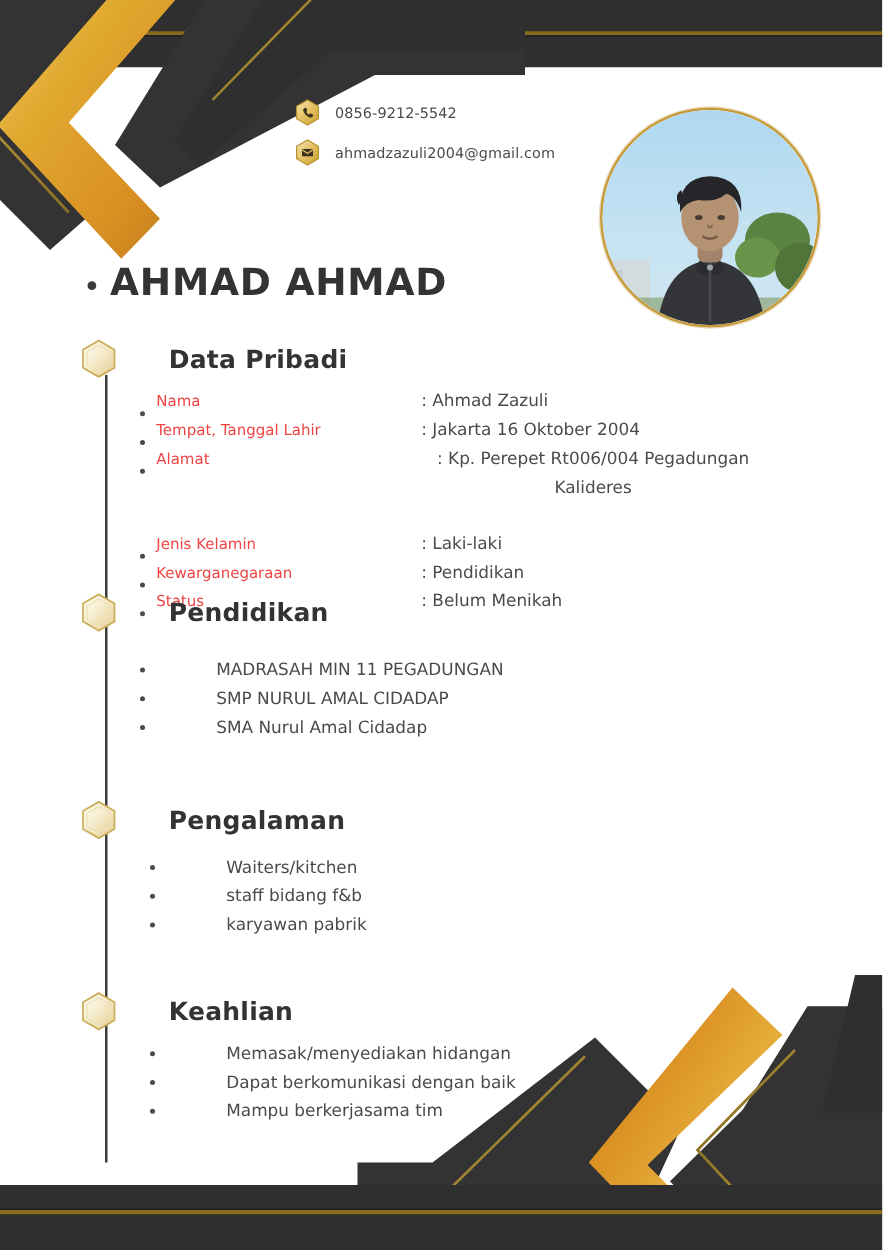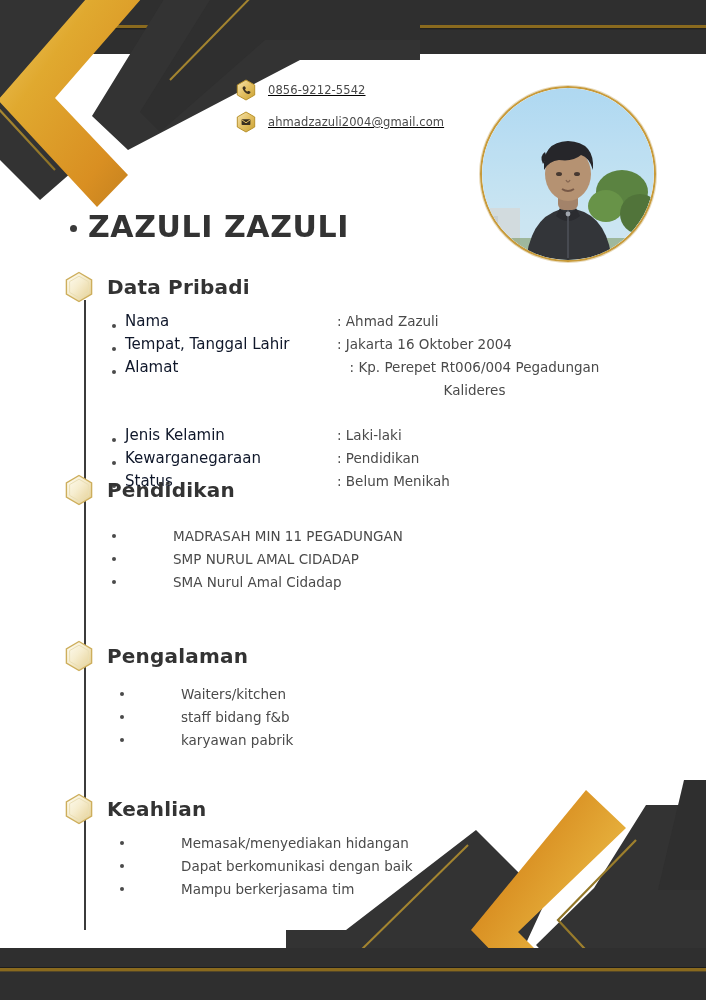--- a/index.html
+++ b/index.html
@@ -14,21 +14,21 @@
 
   
   .deco{position:absolute;pointer-events:none;}
   .deco svg{display:block;}
   #deco-top-left{left:0;top:0;width:420px;height:210px;}
   #deco-bottom-right{right:0;bottom:0;width:420px;height:230px;}
   #deco-top-bar{left:0;top:0;width:706px;height:54px;}
   #deco-bottom-bar{left:0;bottom:0;width:706px;height:52px;}
 
   
-  .contact{position:absolute;left:236px;top:76px;text-decoration:underline;}
+  .contact{position:absolute;left:236px;top:76px;}
   .contact-row{display:flex;align-items:center;height:28px;margin-bottom:4px;}
   .hex-mini{width:20px;height:22px;flex:0 0 20px;margin-right:12px;position:relative;}
   .contact-text{font-size:11.5px;color:#4a4a4a;letter-spacing:.1px;
     font-family:"DejaVu Sans", sans-serif;}
 
   
   #photo{position:absolute;left:480px;top:86px;width:176px;height:176px;border-radius:50%;
     overflow:hidden;border:2.5px solid #c79a3a;box-sizing:border-box;
     box-shadow:0 0 0 1px rgba(190,150,60,.35);}
 
@@ -36,36 +36,36 @@
   #name-block{position:absolute;left:70px;top:209px;display:flex;align-items:center;}
   .name-dot{width:7px;height:7px;border-radius:50%;background:#3a3a3a;margin-right:11px;margin-top:4px;}
   #name-text{font-size:30px;font-weight:700;color:#333333;letter-spacing:.6px;
     font-family:"DejaVu Sans", sans-serif;}
 
   
   #timeline{position:absolute;left:84px;top:300px;width:2px;height:630px;background:#3b3b3b;}
 
   
   .section{position:absolute;left:62px;}
-  .sec-head{display:flex;align-items:center;height:34px;position:relative;}
+  .sec-head{display:flex;align-items:center;height:34px;position:relative;gap:28px;}
   .hex-big{width:34px;height:34px;flex:0 0 34px;position:relative;z-index:2;}
   .sec-title{font-size:20px;font-weight:700;color:#333333;margin-left:11px;letter-spacing:.2px;
     font-family:"DejaVu Sans", sans-serif;}
 
   .bullets{margin:0;padding:0;list-style:none;}
   .bullets li{display:flex;align-items:flex-start;font-size:13.5px;color:#4a4a4a;
     line-height:23px;font-family:"DejaVu Sans", sans-serif;gap:48px;}
   .bullets li .bdot{width:4px;height:4px;border-radius:50%;background:#4a4a4a;
     margin:9px 9px 0 0;flex:0 0 4px;}
 
   
   .dp-rows{margin-top:6px;}
   .dp-row{display:flex;align-items:flex-start;line-height:23px;}
-  .dp-label{display:flex;align-items:center;width:225px;flex:0 0 225px;
-    font-size:15px;color:#0f172a;font-family:"DejaVu Sans", sans-serif;}
+  .dp-label{display:flex;align-items:flex-end;width:225px;flex:0 0 225px;
+    font-size:12px;color:#ef4444;font-family:"DejaVu Sans", sans-serif;}
   .dp-label .bdot{width:4px;height:4px;border-radius:50%;background:#4a4a4a;
     margin:9px 9px 0 0;flex:0 0 4px;}
   .dp-value{font-size:13.5px;color:#4a4a4a;font-family:"DejaVu Sans", sans-serif;
     max-width:275px;text-align:center;}
   .dp-gap{height:16px;}
 
   #sec-data{top:270px;}
   #sec-pendidikan{top:473px;}
   #sec-pengalaman{top:639px;}
   #sec-keahlian{top:792px;}
@@ -229,21 +229,21 @@
         <path d="M84 92 q2 4 4 0" fill="none" stroke="#7d5c45" stroke-width="1.4"></path>
         <path d="M80 101 q6 4 12 0" fill="none" stroke="#6d4c38" stroke-width="1.8"></path>
 
         <rect x="0" y="0" width="172" height="172" fill="#ffffff" opacity=".07"></rect>
       </g>
     </svg>
   </div>
 
   <div id="name-block">
     <span class="name-dot"></span>
-    <span id="name-text">ZAZULI ZAZULI</span>
+    <span id="name-text">AHMAD AHMAD</span>
   </div>
 
   <div id="timeline"></div>
 
   <div class="section" id="sec-data">
     <div class="sec-head">
       <span class="hex-big">
         <svg width="34" height="34" viewBox="0 0 34 34">
           <defs>
             <linearGradient id="hexbig" x1="0" y1="0" x2="1" y2="1">

